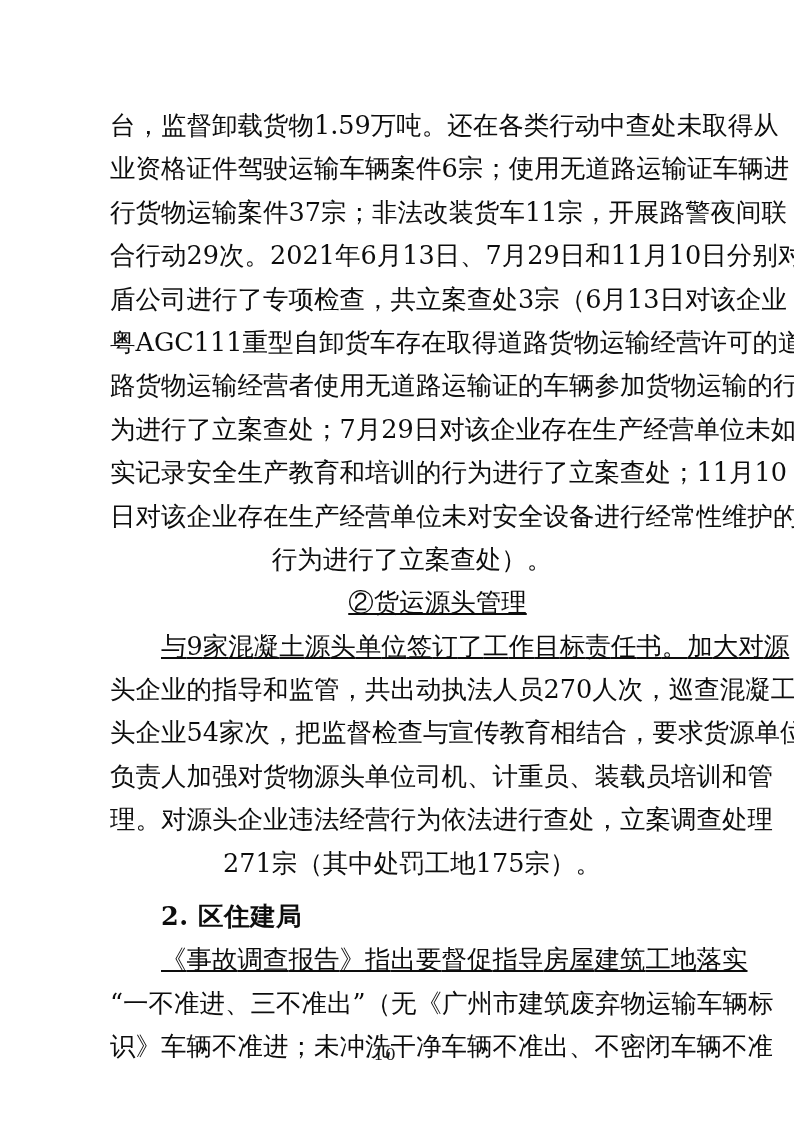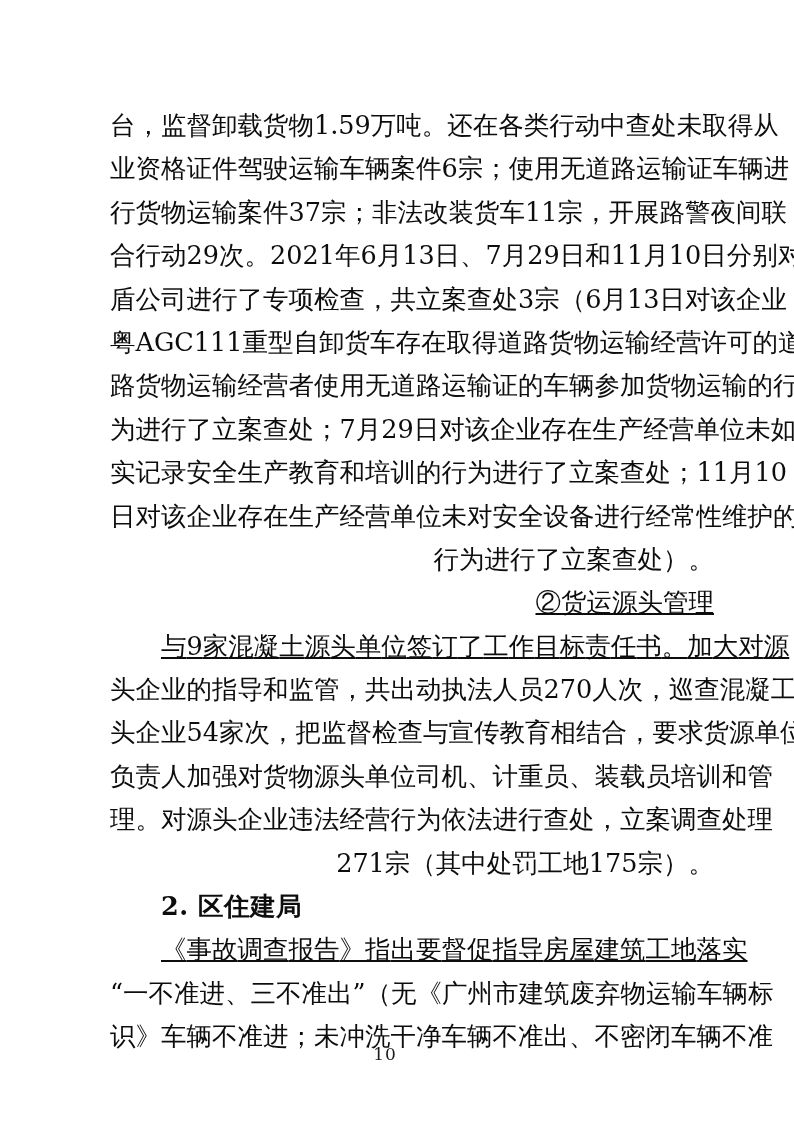--- a/index.html
+++ b/index.html
@@ -48,34 +48,35 @@
     display: flex;
     justify-content: space-between;
     width: 604px;
   }
   .line.justify > span {
     display: inline-block;
   }
 
   
   .line.flush {
-    text-align: right;
+    text-align: center;
   }
 
   
   .line.indent {
     padding-left: 51px;
     width: 553px;
     text-decoration: underline;
   }
 
   .line.heading {
     font-weight: 700;
     padding-left: 51px;
     letter-spacing: 0.5px;
+    margin-top: 10px;
   }
 
   #page-number {
     position: absolute;
     left: 0;
     top: 1044px;
     width: 770px;
     text-align: center;
     font-size: 17px;
     font-family: "DejaVu Serif", "Liberation Serif", serif;

